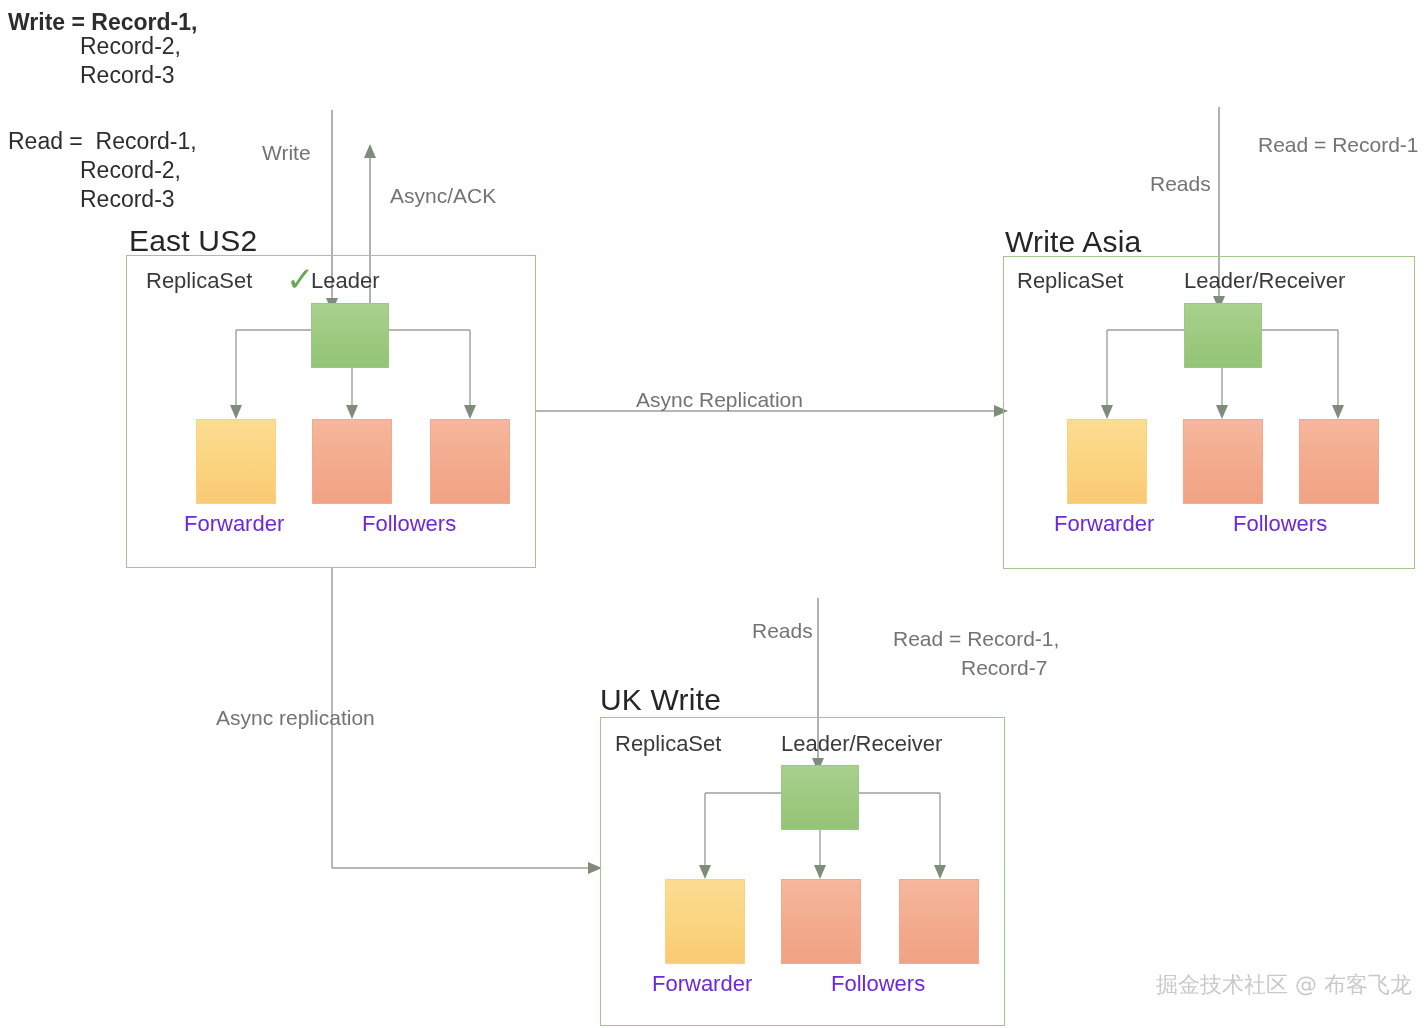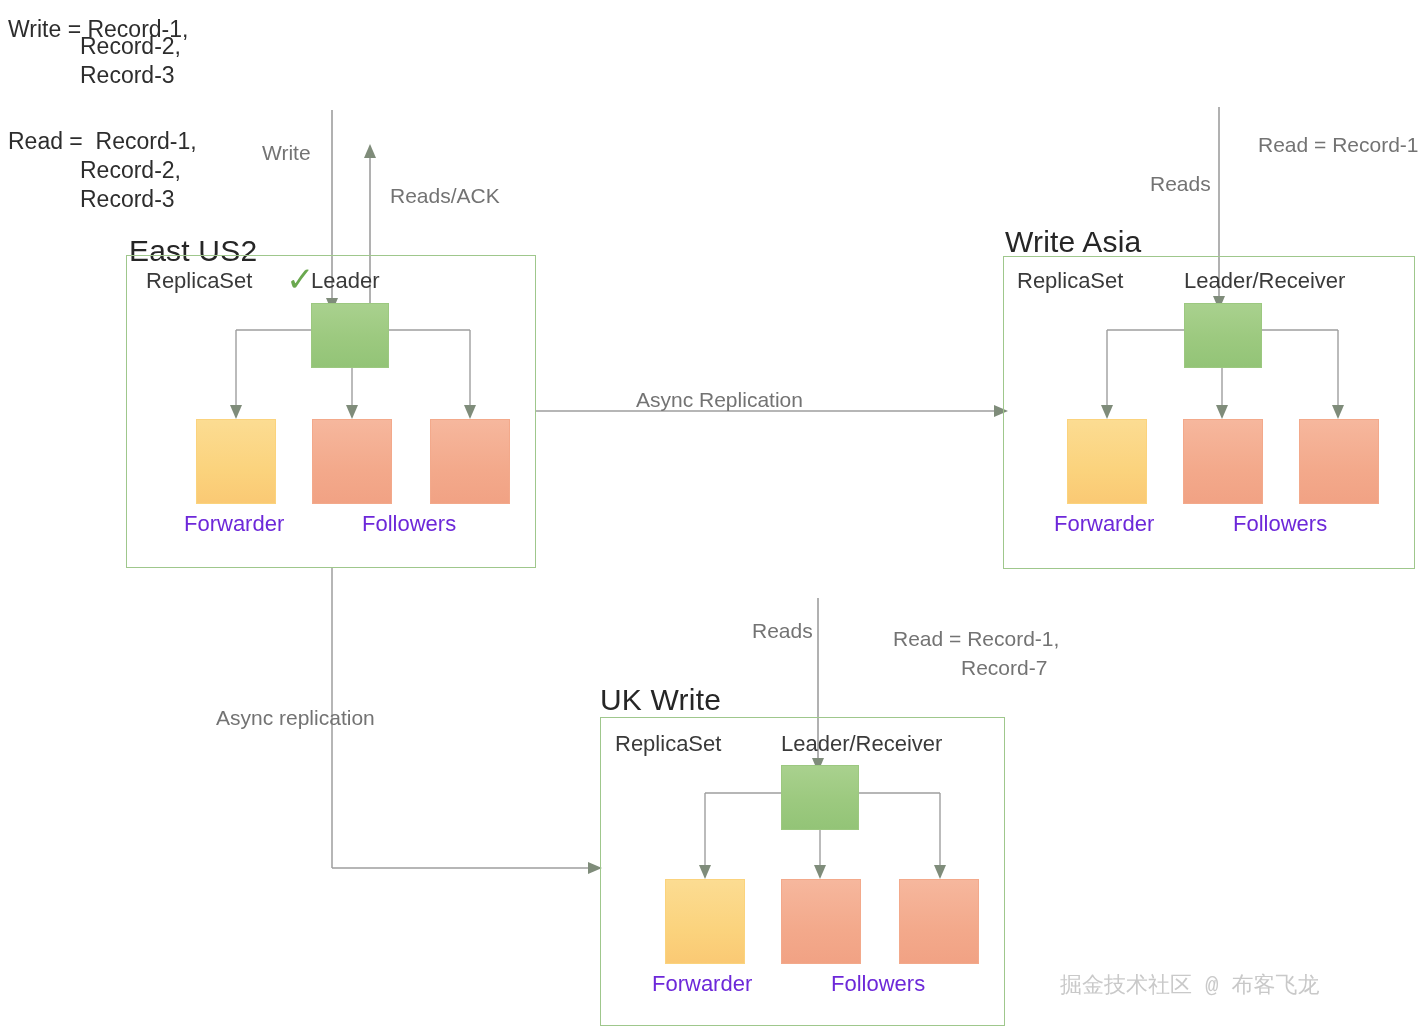--- a/index.html
+++ b/index.html
@@ -170,39 +170,39 @@
       <line x1="705" y1="793" x2="940" y2="793" stroke="#9e9e9e" stroke-width="1.4"></line>
       <line x1="705" y1="793" x2="705" y2="868" stroke="#9e9e9e" stroke-width="1.4"></line>
       <polygon points="699,865 711,865 705,879" fill="#7f8c7a"></polygon>
       <line x1="820" y1="830" x2="820" y2="868" stroke="#9e9e9e" stroke-width="1.4"></line>
       <polygon points="814,865 826,865 820,879" fill="#7f8c7a"></polygon>
       <line x1="940" y1="793" x2="940" y2="868" stroke="#9e9e9e" stroke-width="1.4"></line>
       <polygon points="934,865 946,865 940,879" fill="#7f8c7a"></polygon>
     </g>
   </svg>
 
-  <div class="txt legend" style="left:8px; top:14px;">Write = Record-1,</div>
+  <div class="txt legend" style="left:8px; top:7px;font-weight:bold;">Write = Record-1,</div>
   <div class="txt legend" style="left:80px; top:31px;">Record-2,</div>
   <div class="txt legend" style="left:80px; top:60px;">Record-3</div>
 
   <div class="txt legend" style="left:8px; top:126px;">Read =  Record-1,</div>
   <div class="txt legend" style="left:80px; top:155px;">Record-2,</div>
   <div class="txt legend" style="left:80px; top:184px;">Record-3</div>
 
   <div class="txt edge-label" style="left:262px; top:139px;">Write</div>
-  <div class="txt edge-label" style="left:390px; top:182px;">Reads/ACK</div>
+  <div class="txt edge-label" style="left:390px; top:182px;">Async/ACK</div>
   <div class="txt edge-label" style="left:636px; top:386px;">Async Replication</div>
   <div class="txt edge-label" style="left:216px; top:704px;">Async replication</div>
   <div class="txt edge-label" style="left:1150px; top:170px;">Reads</div>
   <div class="txt edge-label" style="left:1258px; top:131px;">Read = Record-1</div>
   <div class="txt edge-label" style="left:752px; top:617px;">Reads</div>
   <div class="txt edge-label" style="left:893px; top:625px;">Read = Record-1,</div>
   <div class="txt edge-label" style="left:961px; top:654px;">Record-7</div>
 
-  <div class="txt region-title" style="left:129px; top:231px;">East US2</div>
+  <div class="txt region-title" style="left:129px; top:221px;">East US2</div>
   <div class="region-box" style="left:126px; top:255px; width:410px; height:313px;"></div>
   <div class="txt replicaset-label" style="left:146px; top:266px;">ReplicaSet</div>
   <div class="checkmark" style="left:286px; top:262px;">✓</div>
   <div class="txt node-title" style="left:311px; top:266px;">Leader</div>
   <div class="node node-leader" style="left:311px; top:303px; width:78px; height:65px;"></div>
   <div class="node node-forwarder" style="left:196px; top:419px; width:80px; height:85px;"></div>
   <div class="node node-follower" style="left:312px; top:419px; width:80px; height:85px;"></div>
   <div class="node node-follower" style="left:430px; top:419px; width:80px; height:85px;"></div>
   <div class="txt node-caption" style="left:184px; top:509px;">Forwarder</div>
   <div class="txt node-caption" style="left:362px; top:509px;">Followers</div>
@@ -222,15 +222,15 @@
   <div class="region-box" style="left:600px; top:717px; width:405px; height:309px;"></div>
   <div class="txt replicaset-label" style="left:615px; top:729px;">ReplicaSet</div>
   <div class="txt node-title" style="left:781px; top:729px;">Leader/Receiver</div>
   <div class="node node-leader" style="left:781px; top:765px; width:78px; height:65px;"></div>
   <div class="node node-forwarder" style="left:665px; top:879px; width:80px; height:85px;"></div>
   <div class="node node-follower" style="left:781px; top:879px; width:80px; height:85px;"></div>
   <div class="node node-follower" style="left:899px; top:879px; width:80px; height:85px;"></div>
   <div class="txt node-caption" style="left:652px; top:969px;">Forwarder</div>
   <div class="txt node-caption" style="left:831px; top:969px;">Followers</div>
 
-  <div class="watermark" style="left:1060px; top:970px;font-family:Liberation Mono, monospace;">掘金技术社区 @ 布客飞龙</div>
+  <div class="watermark" style="left:1156px; top:970px;">掘金技术社区 @ 布客飞龙</div>
 
 </div>
 
 </body></html>

